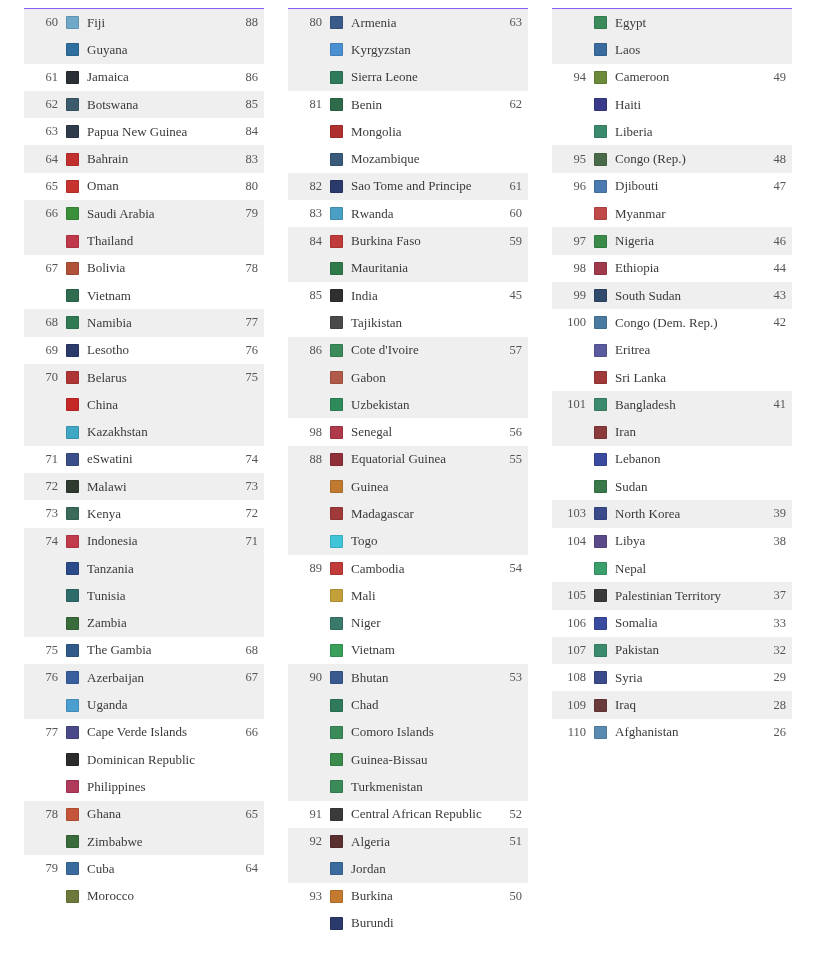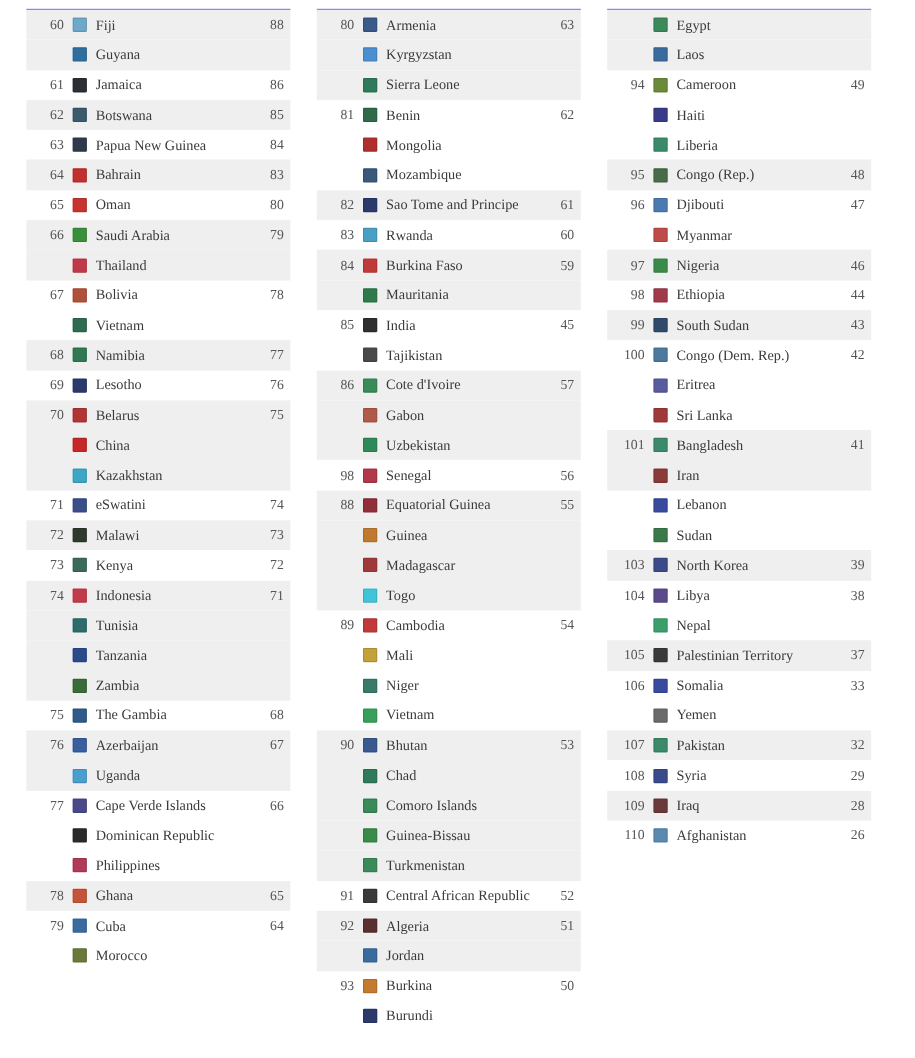--- a/index.html
+++ b/index.html
@@ -197,28 +197,28 @@
         <span class="score">72</span>
       </div>
       <div class="row shaded">
         <span class="rank">74</span>
         <span class="flag" style="background: rgb(194, 59, 74);"></span>
         <span class="name">Indonesia</span>
         <span class="score">71</span>
       </div>
       <div class="row shaded">
         <span class="rank"></span>
+        <span class="flag" style="background: rgb(43, 74, 138);"></span>
+        <span class="name">Tanzania</span>
+        <span class="score"></span>
+      </div>
+      <div class="row shaded">
+        <span class="rank"></span>
         <span class="flag" style="background: rgb(46, 107, 107);"></span>
         <span class="name">Tunisia</span>
-        <span class="score"></span>
-      </div>
-      <div class="row shaded">
-        <span class="rank"></span>
-        <span class="flag" style="background: rgb(43, 74, 138);"></span>
-        <span class="name">Tanzania</span>
         <span class="score"></span>
       </div>
       <div class="row shaded">
         <span class="rank"></span>
         <span class="flag" style="background: rgb(58, 107, 58);"></span>
         <span class="name">Zambia</span>
         <span class="score"></span>
       </div>
       <div class="row">
         <span class="rank">75</span>
@@ -255,20 +255,26 @@
         <span class="flag" style="background: rgb(176, 58, 90);"></span>
         <span class="name">Philippines</span>
         <span class="score"></span>
       </div>
       <div class="row shaded">
         <span class="rank">78</span>
         <span class="flag" style="background: rgb(196, 85, 58);"></span>
         <span class="name">Ghana</span>
         <span class="score">65</span>
       </div>
+      <div class="row shaded">
+        <span class="rank"></span>
+        <span class="flag" style="background: rgb(58, 107, 58);"></span>
+        <span class="name">Zimbabwe</span>
+        <span class="score"></span>
+      </div>
       <div class="row">
         <span class="rank">79</span>
         <span class="flag" style="background: rgb(58, 107, 159);"></span>
         <span class="name">Cuba</span>
         <span class="score">64</span>
       </div>
       <div class="row">
         <span class="rank"></span>
         <span class="flag" style="background: rgb(107, 122, 58);"></span>
         <span class="name">Morocco</span>
@@ -613,26 +619,20 @@
         <span class="flag" style="background: rgb(58, 58, 58);"></span>
         <span class="name">Palestinian Territory</span>
         <span class="score">37</span>
       </div>
       <div class="row">
         <span class="rank">106</span>
         <span class="flag" style="background: rgb(58, 74, 159);"></span>
         <span class="name">Somalia</span>
         <span class="score">33</span>
       </div>
-      <div class="row">
-        <span class="rank"></span>
-        <span class="flag" style="background: rgb(107, 107, 107);"></span>
-        <span class="name">Yemen</span>
-        <span class="score"></span>
-      </div>
       <div class="row shaded">
         <span class="rank">107</span>
         <span class="flag" style="background: rgb(58, 138, 107);"></span>
         <span class="name">Pakistan</span>
         <span class="score">32</span>
       </div>
       <div class="row">
         <span class="rank">108</span>
         <span class="flag" style="background: rgb(58, 74, 138);"></span>
         <span class="name">Syria</span>

